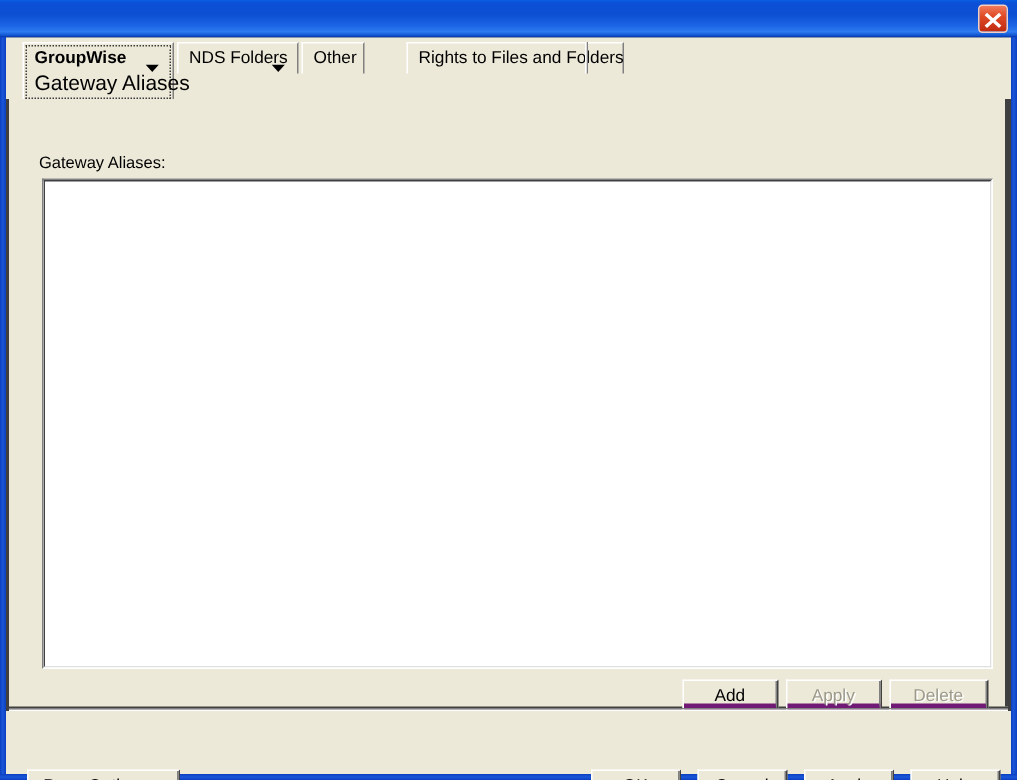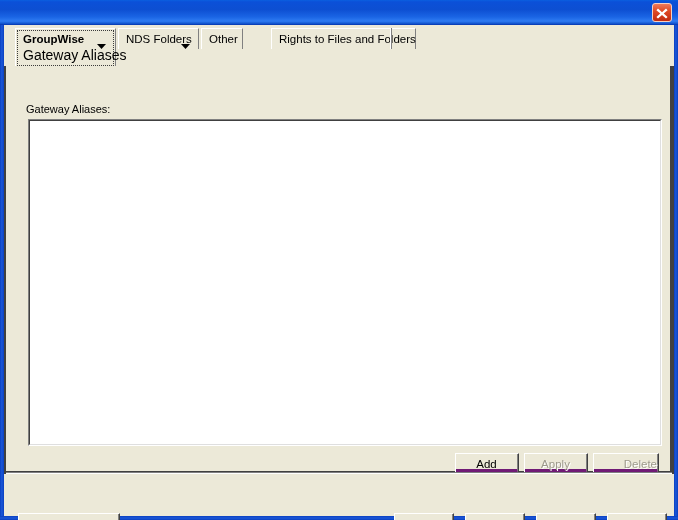--- a/index.html
+++ b/index.html
@@ -228,21 +228,21 @@
     box-sizing: border-box;
     line-height: 20px;
   }
   .btn.disabled .btn-in {
     color: #9d9a8c;
     text-shadow: 1px 1px 0 #ffffff;
   }
 
   #btn-add    { left: 449px; top: 387px; width: 64px; height: 22px; }
   #btn-view   { left: 518px; top: 387px; width: 64px; height: 22px; }
-  #btn-delete { left: 587px; top: 387px; width: 66px; height: 22px; text-align: right; }
+  #btn-delete { left: 587px; top: 387px; width: 66px; height: 22px; }
 
   
   #bottom-sep {
     position: absolute;
     left: 2px;
     top: 447px;
     width: 666px;
     height: 2px;
     border-top: 1px solid #808080;
     border-bottom: 1px solid #ffffff;

